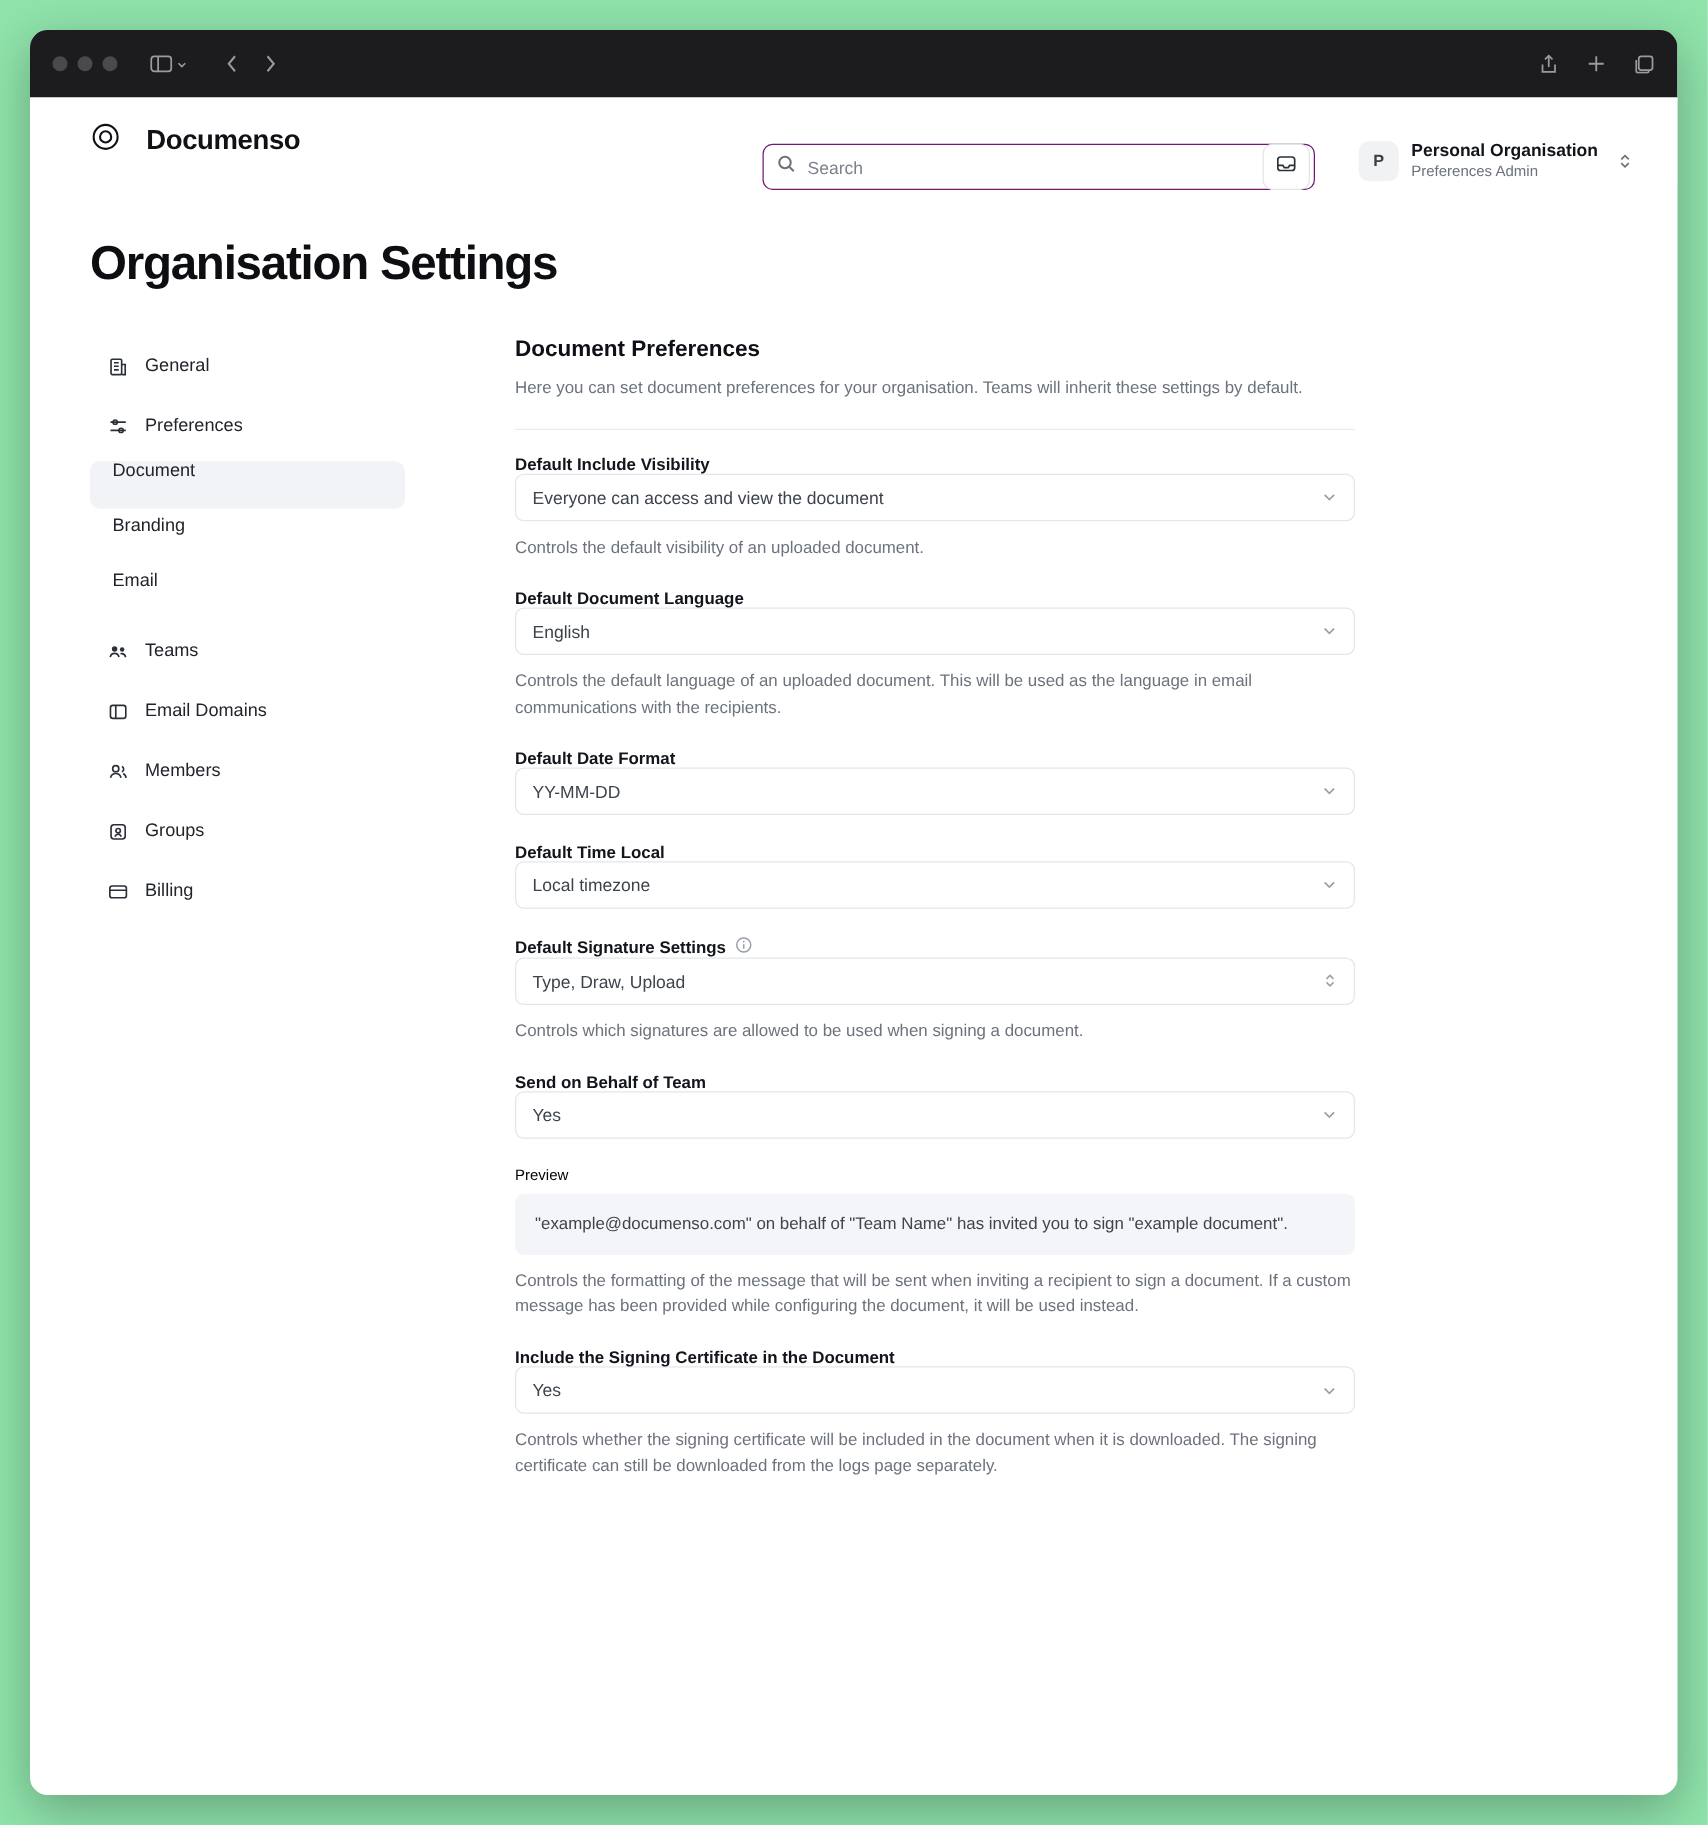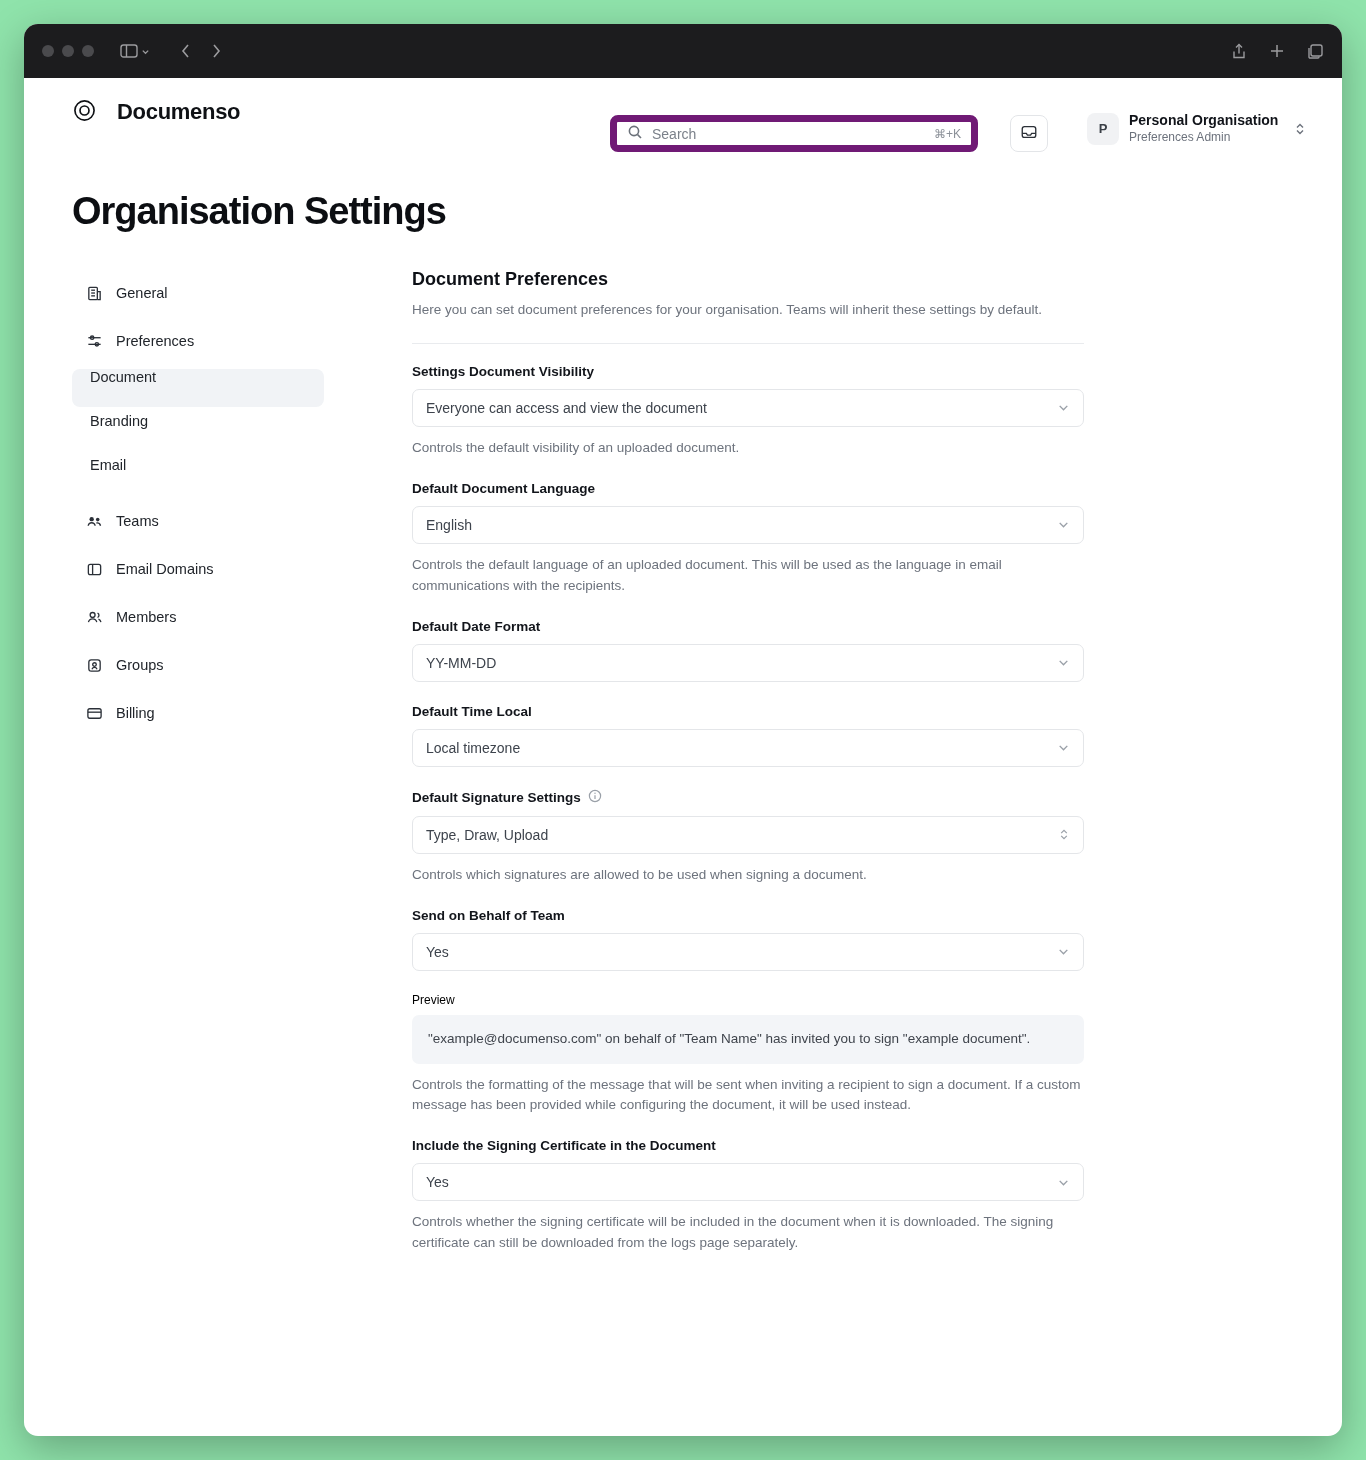--- a/index.html
+++ b/index.html
@@ -46,22 +46,22 @@
     align-items: center;
     padding: 0 48px;
     background: #fff;
   }
   .brand { display: flex; align-items: center; gap: 20px; }
   .brand-name {
     font-size: 22px; font-weight: bold; color: #0f1115; letter-spacing: -.3px;
   }
   .search-wrap {
     position: absolute; left: 586px; top: 91px;
-    width: 368px; height: 37px;
-    border: 7px solid #701a75;
+    width: 442px; height: 37px;
+    border: 1px solid #701a75;
     border-radius: 8px;
     display: flex; align-items: center;
     padding: 0 10px; gap: 9px;
     background: #fff;
   }
   .search-input {
     border: none; outline: none; flex: 1;
     font-size: 14px; color: #111; background: transparent;
     font-family: "Liberation Sans", sans-serif;
   }
@@ -115,21 +115,20 @@
   
   .content { width: 672px; margin-left: 40px; }
   .section-title { font-size: 18px; font-weight: 600; color: #0d1016; }
   .section-desc {
     font-size: 13.5px; color: #6d737d; margin-top: 10px; line-height: 1.55;
   }
   .divider { height: 1px; background: #e9ebee; margin: 22px 0 20px; }
   .field { margin-bottom: 22px; }
   .label { font-size: 13.5px; font-weight: bold; color: #12151b; display: flex; align-items: center; gap: 7px; }
   .select {
-    margin-top: 10px;
     height: 38px;
     border: 1px solid #e4e6e9;
     border-radius: 7px;
     display: flex; align-items: center;
     padding: 0 13px;
     font-size: 14px; color: #3d434c;
     background: #fff;
   }
   .select .val { flex: 1; }
   .select .chev { color: #9aa0a8; display: flex; }
@@ -355,21 +354,21 @@
           <span>Billing</span>
         </div>
       </nav>
 
       <section class="content">
         <h2 class="section-title">Document Preferences</h2>
         <p class="section-desc">Here you can set document preferences for your organisation. Teams will inherit these settings by default.</p>
         <div class="divider"></div>
 
         <div class="field">
-          <div class="label">Settings Document Visibility</div>
+          <div class="label">Default Include Visibility</div>
           <div class="select">
             <span class="val">Everyone can access and view the document</span>
             <span class="chev">
               <svg width="13" height="13" viewBox="0 0 12 12" fill="none" stroke="currentColor" stroke-width="1.3">
                   <polyline points="2.5,4.5 6,8 9.5,4.5"></polyline>
                 </svg>
             </span>
           </div>
           <div class="helper">Controls the default visibility of an uploaded document.</div>
         </div>

